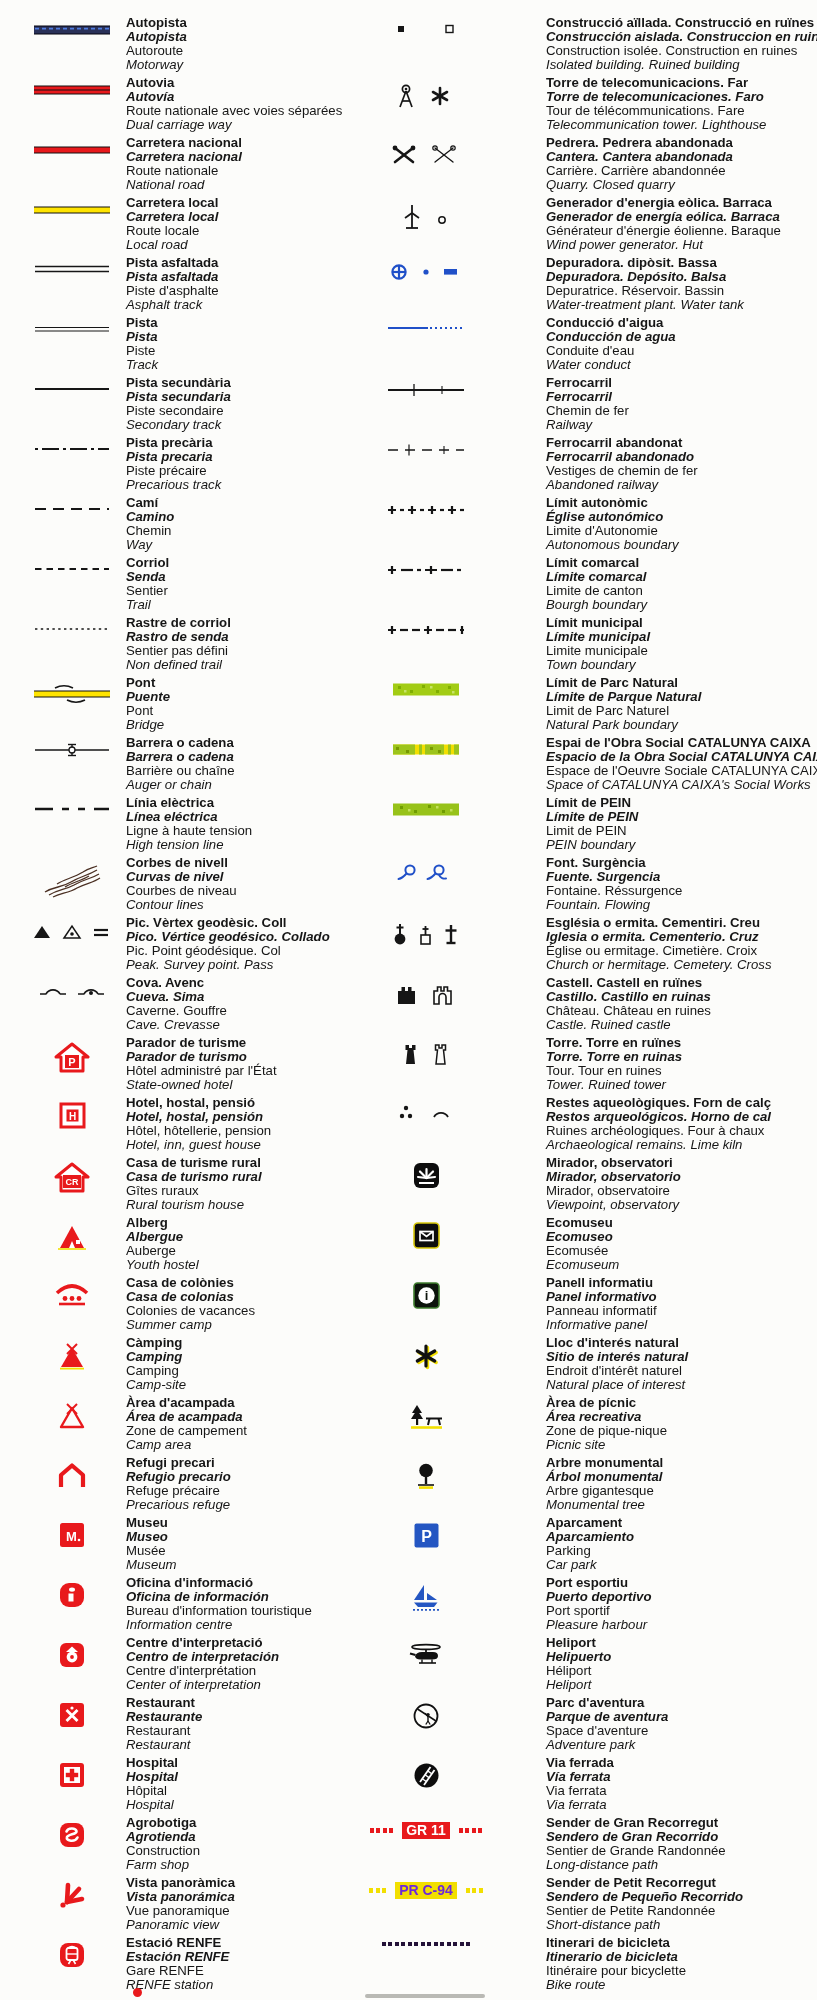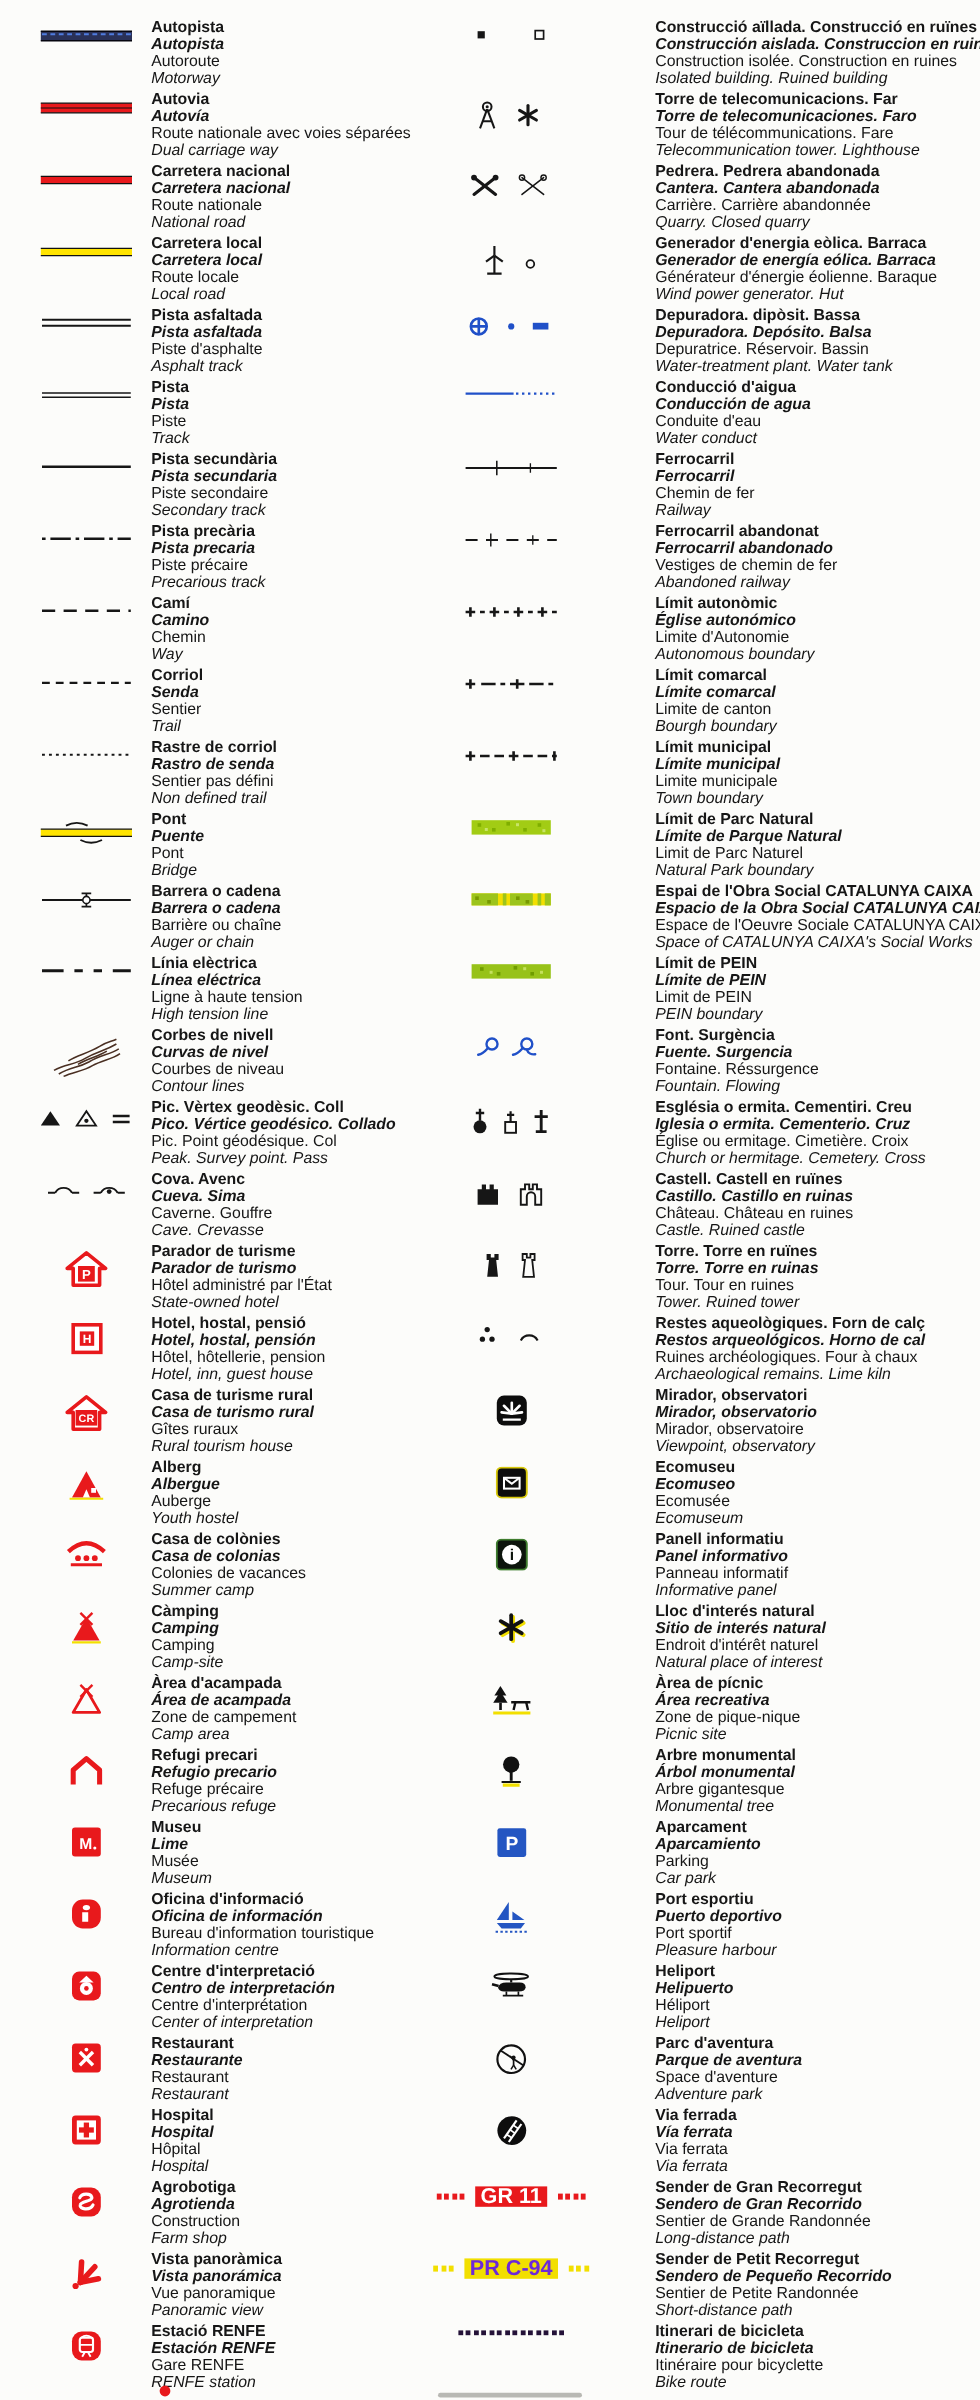--- a/index.html
+++ b/index.html
@@ -20,21 +20,21 @@
   .txt{display:flex;flex-direction:column;font-size:13.2px;line-height:13.9px;white-space:nowrap}
   .l1{font-weight:bold}
   .l2{font-weight:bold;font-style:italic}
   .l3{font-weight:normal}
   .l4{font-style:italic}
   .dotrow{display:flex;gap:2.5px;align-items:center}
   .dot{width:4px;height:5px;flex:none}
   .dot.red{background:#e8191c}
   .dot.yel{background:#f2df00}
   .dot.pur{background:#241238;width:4px;height:4px}
-  .badge{font-weight:bold;font-size:18px;line-height:17px;padding:0 4px;margin:0 2px;white-space:nowrap}
+  .badge{font-weight:bold;font-size:14px;line-height:17px;padding:0 4px;margin:0 2px;white-space:nowrap}
   .badge.gr{background:#e8191c;color:#ffffff}
   .badge.pr{background:#f2df00;color:#6d28d9}
   #partial-row{position:absolute;left:133px;top:1988px;display:flex;gap:8px;align-items:flex-start}
   #partial-row .pdot{width:9px;height:9px;border-radius:50%;background:#e8191c}
   #partial-row .pmark{width:120px;height:4px;margin-left:215px;margin-top:6px;background:#b9b9b4;border-radius:2px}
 </style>
 </head>
 <body>
 
 <div id="col-left" class="col">
@@ -416,21 +416,21 @@
     <div class="row">
       <div class="sym">
         <svg width="26" height="26" viewBox="0 0 26 26">
           <rect x="1" y="1" width="24" height="24" rx="2.5" fill="#e8191c"></rect>
           <text x="12.5" y="18.5" font-size="13" fill="#fff" font-weight="bold" text-anchor="middle" font-family="Liberation Sans, sans-serif">M</text>
           <circle cx="20" cy="18" r="1.3" fill="#fff"></circle>
         </svg>
       </div>
       <div class="txt">
         <div class="l1">Museu</div>
-        <div class="l2">Lime</div>
+        <div class="l2">Museo</div>
         <div class="l3">Musée</div>
         <div class="l4">Museum</div>
       </div>
     </div>
     <div class="row">
       <div class="sym">
         <svg width="26" height="26" viewBox="0 0 26 26">
           <rect x="1" y="1" width="24" height="24" rx="9" fill="#e8191c"></rect>
           <ellipse cx="13" cy="7.6" rx="3" ry="2.2" fill="#fff"></ellipse>
           <path d="M9.5,11.5 H14.5 V19.5 H9.5 Z M9.5,19.5 H17" fill="#fff"></path>

